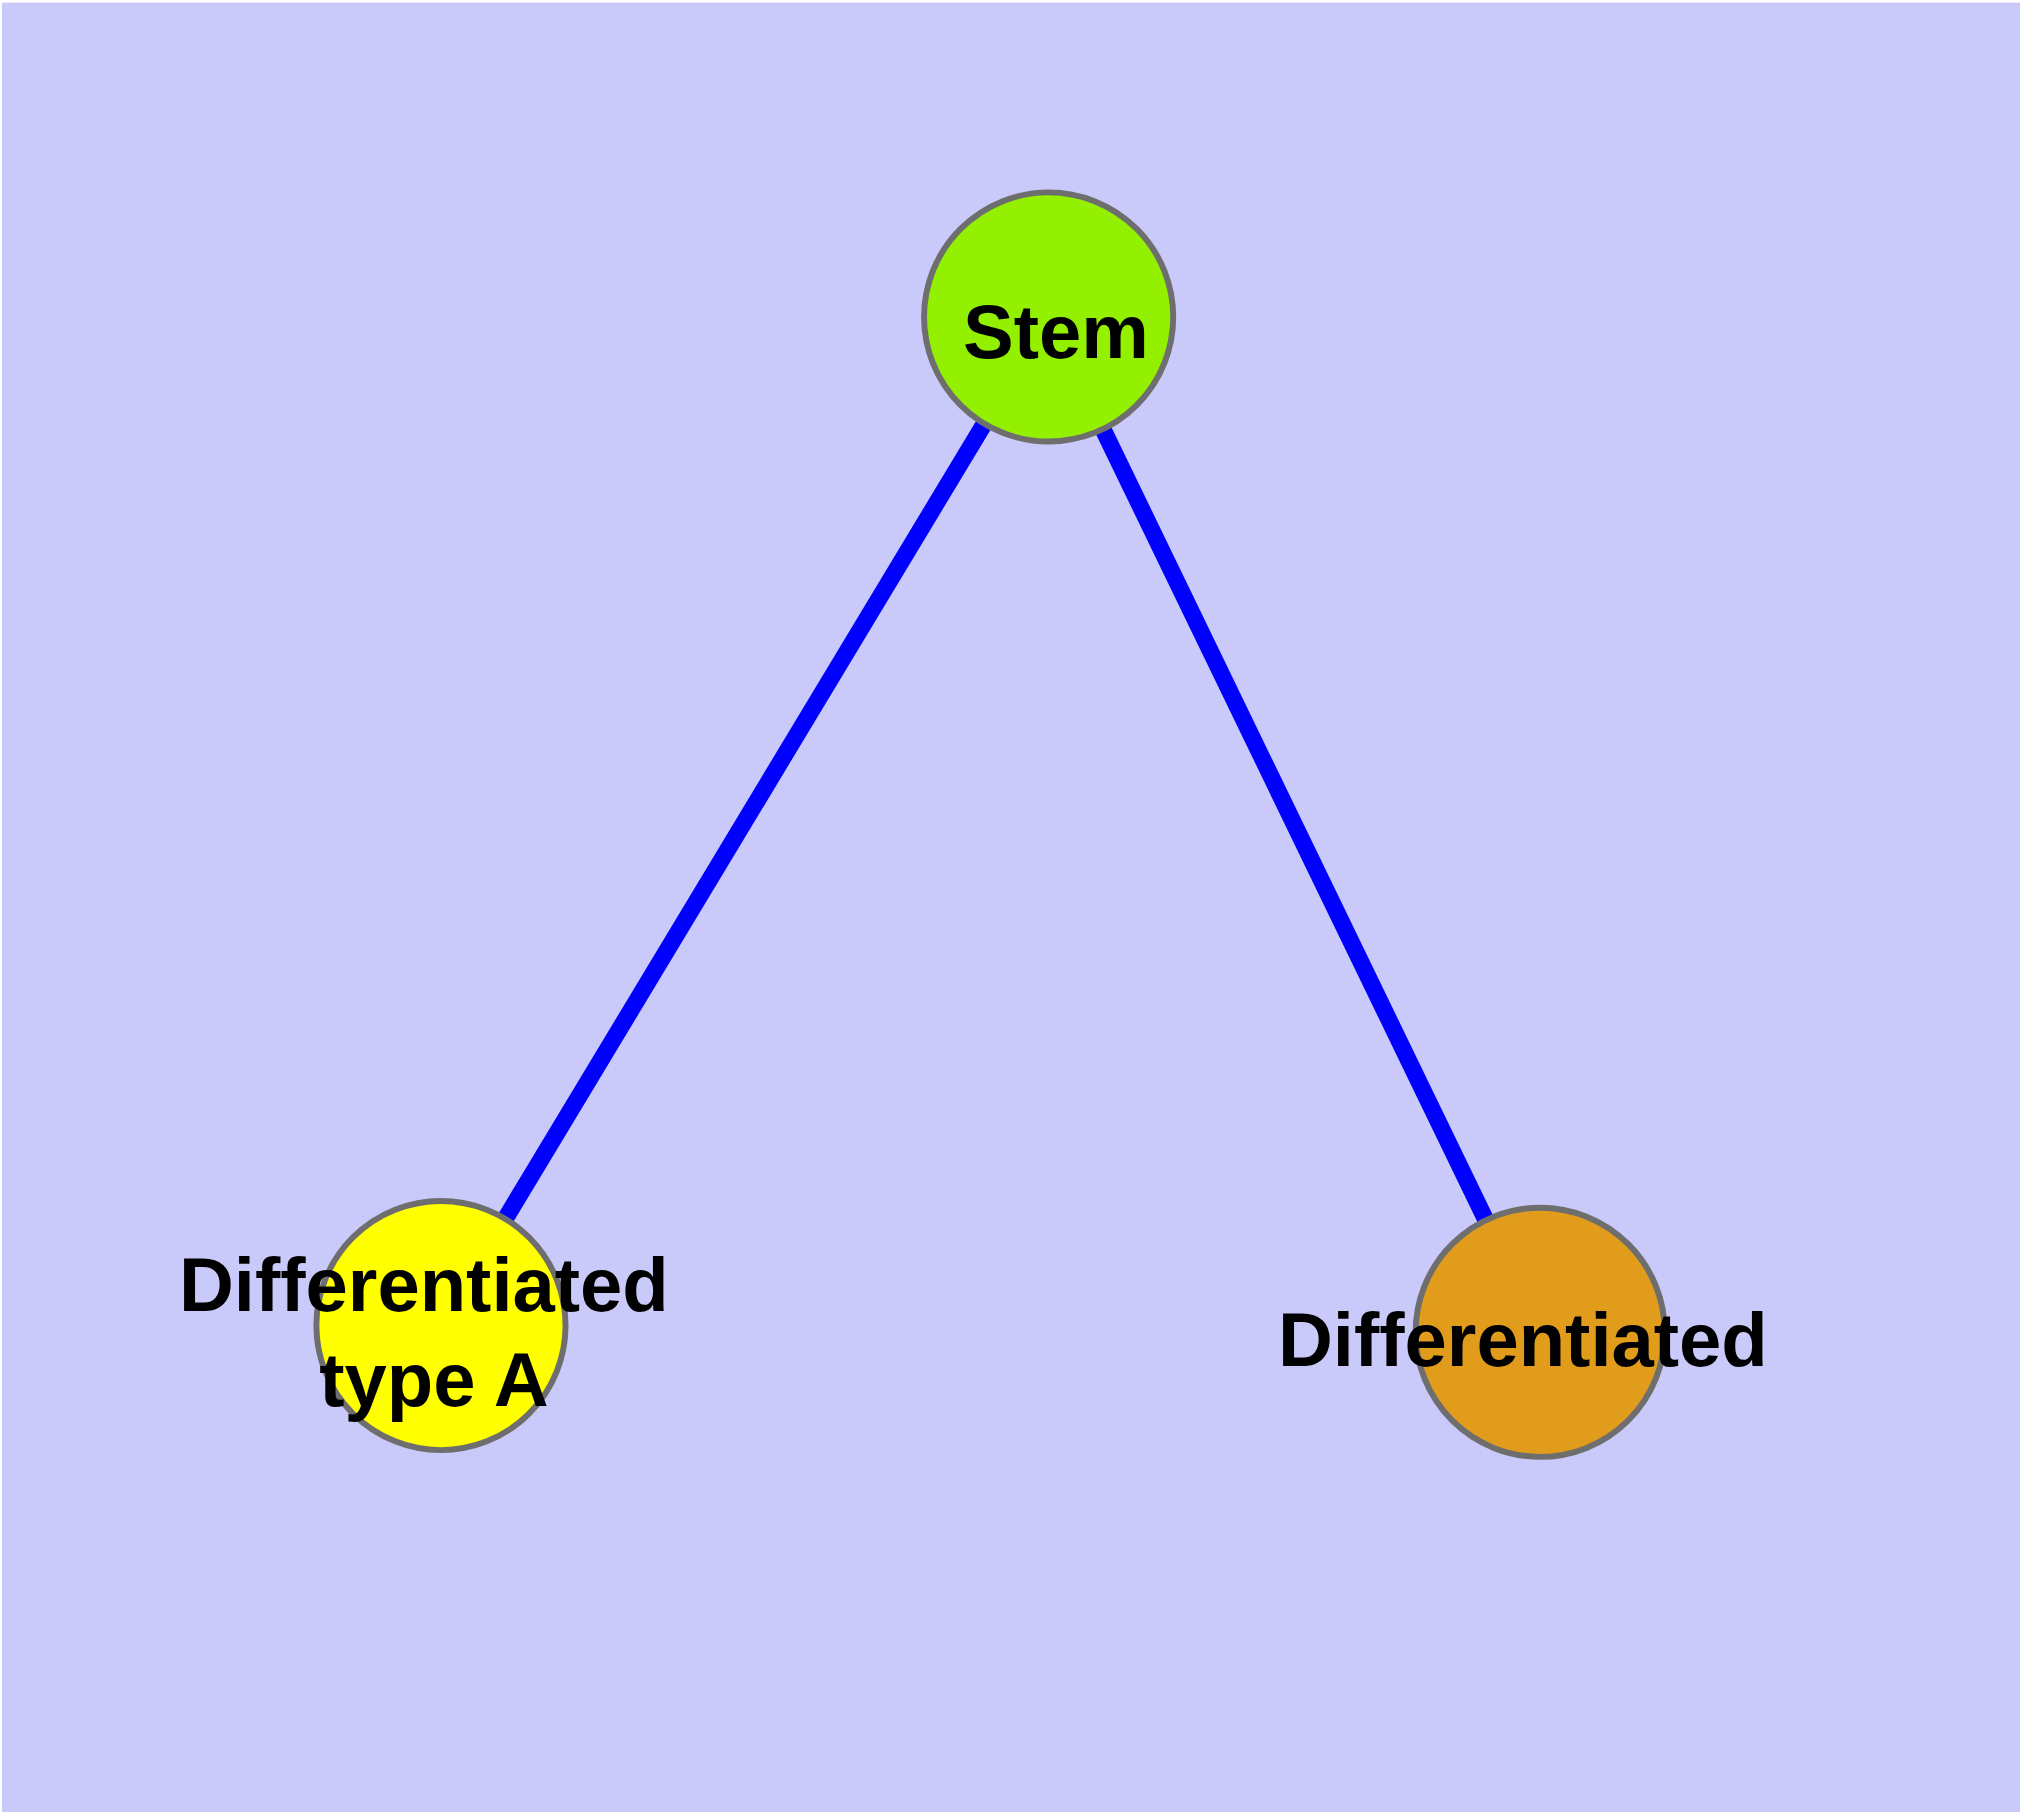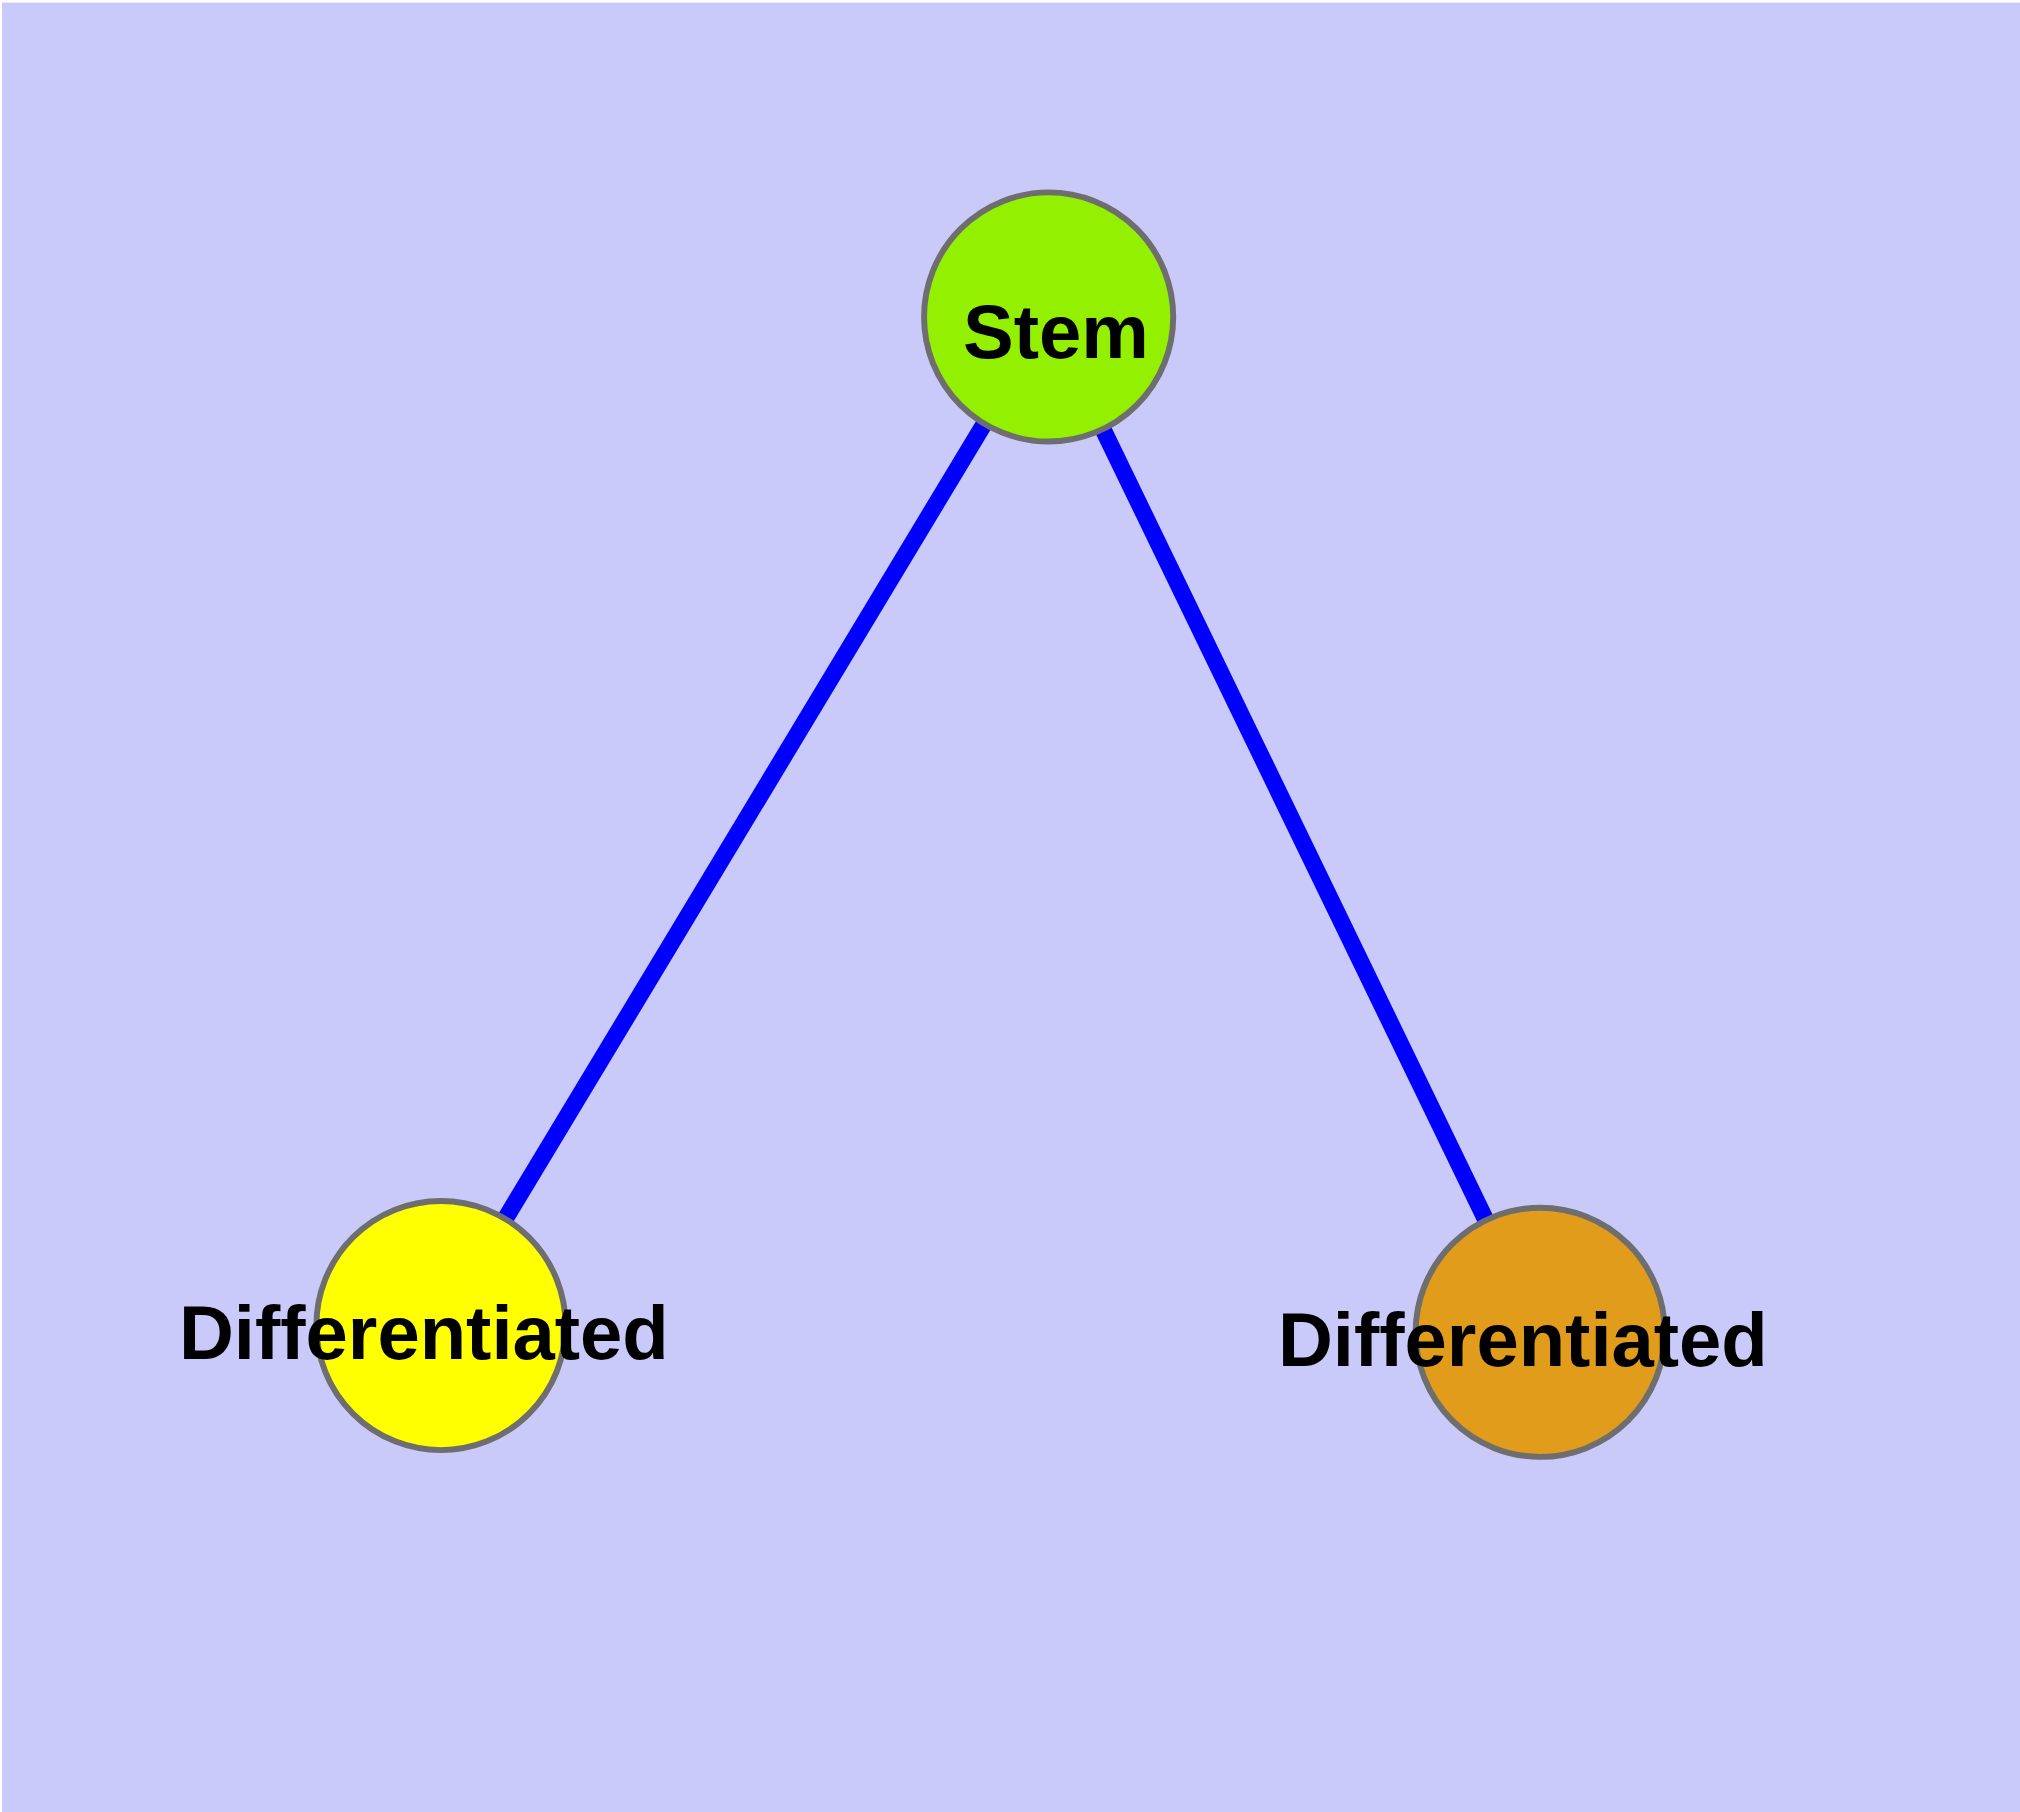--- a/index.html
+++ b/index.html
@@ -55,20 +55,21 @@
 
     <circle cx="1817" cy="1572" r="147" stroke-width="7" fill="#E29C1C" stroke="#6E6E6E"></circle>
   </svg>
 
   <div class="node-label" style="left:1056px; top:319px;margin-top:12px;">
     <span class="line">Stem</span>
   </div>
 
   <div class="node-label two" style="left:434px; top:1332px;">
     <span class="line l1">Differentiated</span>
+    <span class="line">type A</span>
   </div>
 
   <div class="node-label two" style="left:1533px; top:1339px;">
     <span class="line l1">Differentiated</span>
   </div>
 
 </div>
 
 
 </body></html>

